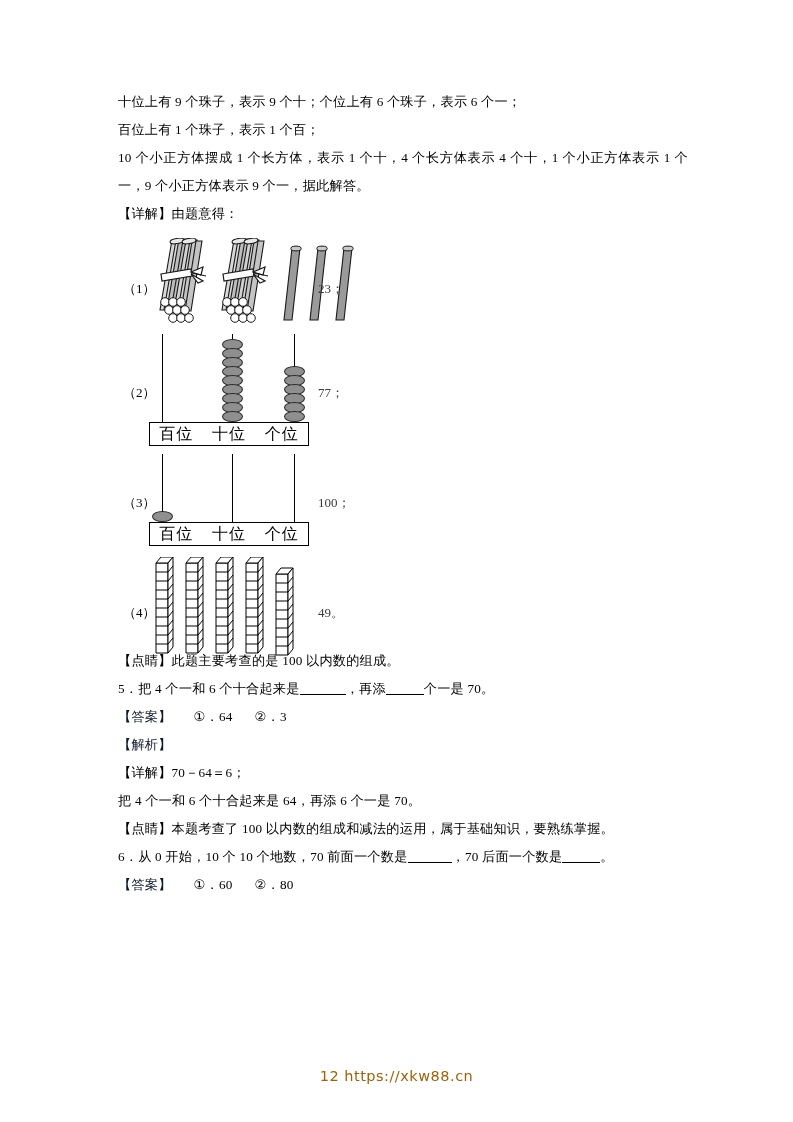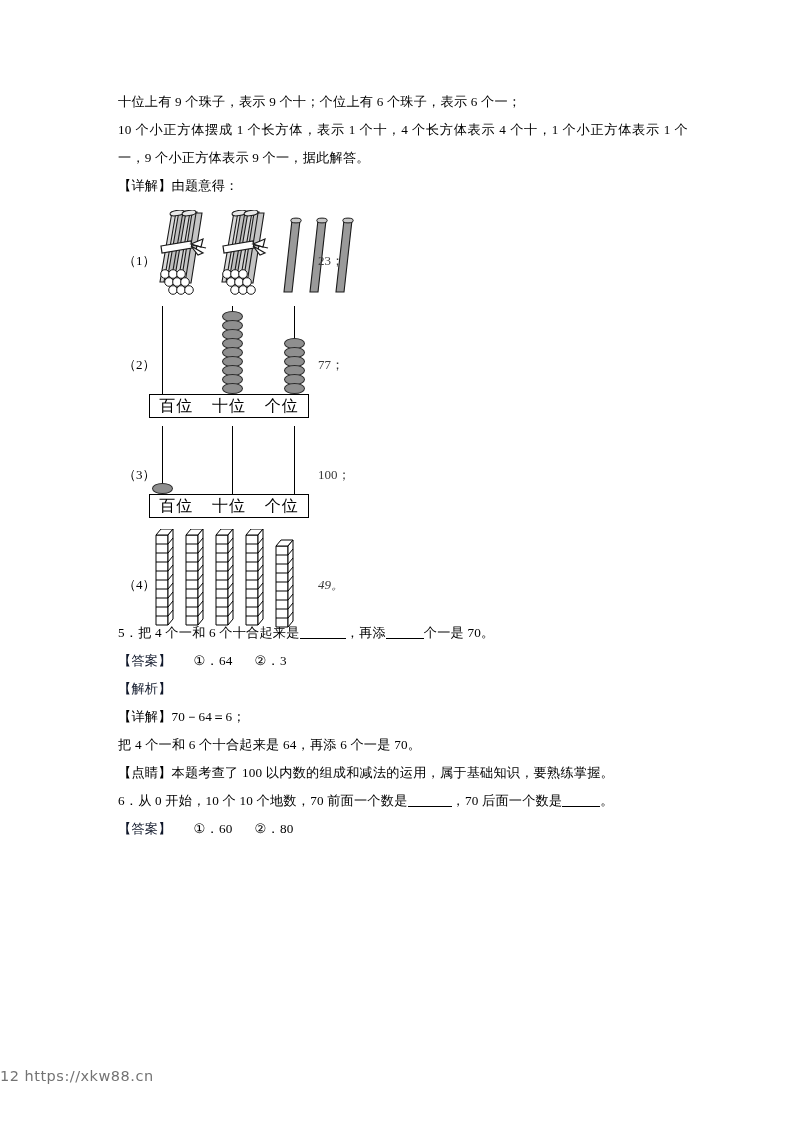--- a/index.html
+++ b/index.html
@@ -100,33 +100,35 @@
     border: 1.2px solid #2a2a2a;
     box-sizing: border-box;
   }
 
   
   .footer {
     position: absolute;
     left: 0;
     top: 1068px;
     width: 793px;
+    text-align: center;
     font-size: 14.5px;
-    color: #737373;
+    color: #a16207;
     font-family: "DejaVu Sans", sans-serif;
     letter-spacing: 0.5px;
   }
 </style>
 </head>
 <body>
 
 <div class="page">
   <div class="content">
 
     <p class="line"><span>十位上有 9 个珠子，表示 9 个十；个位上有 6 个珠子，表示 6 个一；</span></p>
+    <p class="line"><span>百位上有 1 个珠子，表示 1 个百；</span></p>
     <p class="line"><span>10 个小正方体摆成 1 个长方体，表示 1 个十，4 个长方体表示 4 个十，1 个小正方体表示 1 个一，9 个小正方体表示 9 个一，据此解答。</span></p>
 
     <p class="line"><span class="tag">【详解】</span><span>由题意得：</span></p>
 
     <div class="figure">
 
       <div class="fig-label" style="left:5px; top:48px;">（1）</div>
       <div class="svgbox" style="left:40px; top:6px;">
         <svg width="220" height="90" viewBox="0 0 220 90" xmlns="http://www.w3.org/2000/svg">
           <defs>
@@ -281,23 +283,24 @@
               </g>
             </g>
           </defs>
           <use href="#cube10" x="2" y="0"></use>
           <use href="#cube10" x="32" y="0"></use>
           <use href="#cube10" x="62" y="0"></use>
           <use href="#cube10" x="92" y="0"></use>
           <use href="#cube9" x="122" y="11"></use>
         </svg>
       </div>
-      <div class="fig-value" style="left:200px; top:372px;font-style:italic;">49。</div>
+      <div class="fig-value" style="left:200px; top:372px;">49。</div>
     </div>
 
+    <p class="line"><span class="tag">【点睛】</span><span>此题主要考查的是 100 以内数的组成。</span></p>
 
     <p class="line"><span>5．</span><span>把 4 个一和 6 个十合起来是</span><span class="ul ul-w1"></span><span>，再添</span><span class="ul ul-w2"></span><span>个一是 70。</span></p>
 
     <p class="line"><span class="blue tag">【答案】</span><span style="display:inline-block;width:22px;"></span><span>①．64</span><span style="display:inline-block;width:22px;"></span><span>②．3</span></p>
 
     <p class="line"><span class="blue tag">【解析】</span></p>
 
 
     <p class="line"><span class="tag">【详解】</span><span>70－64＝6；</span></p>
 

